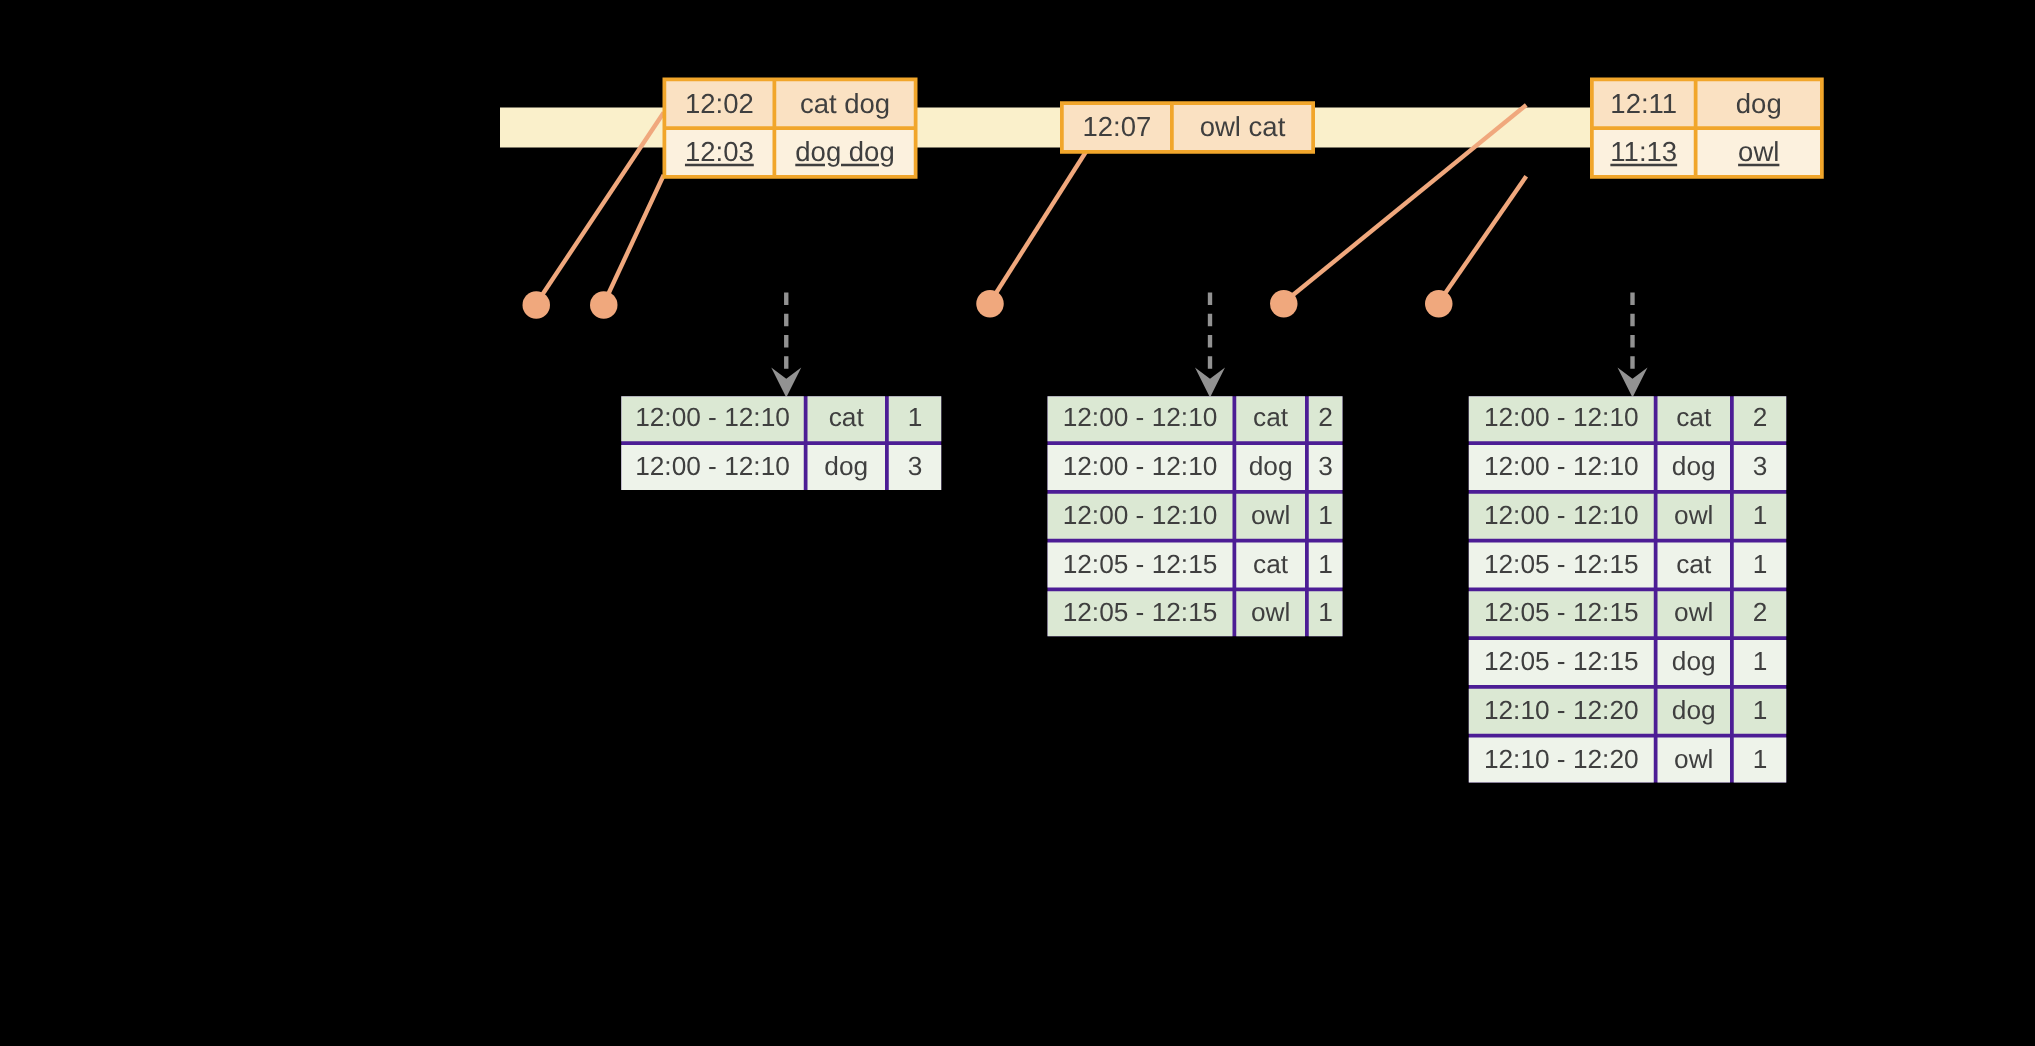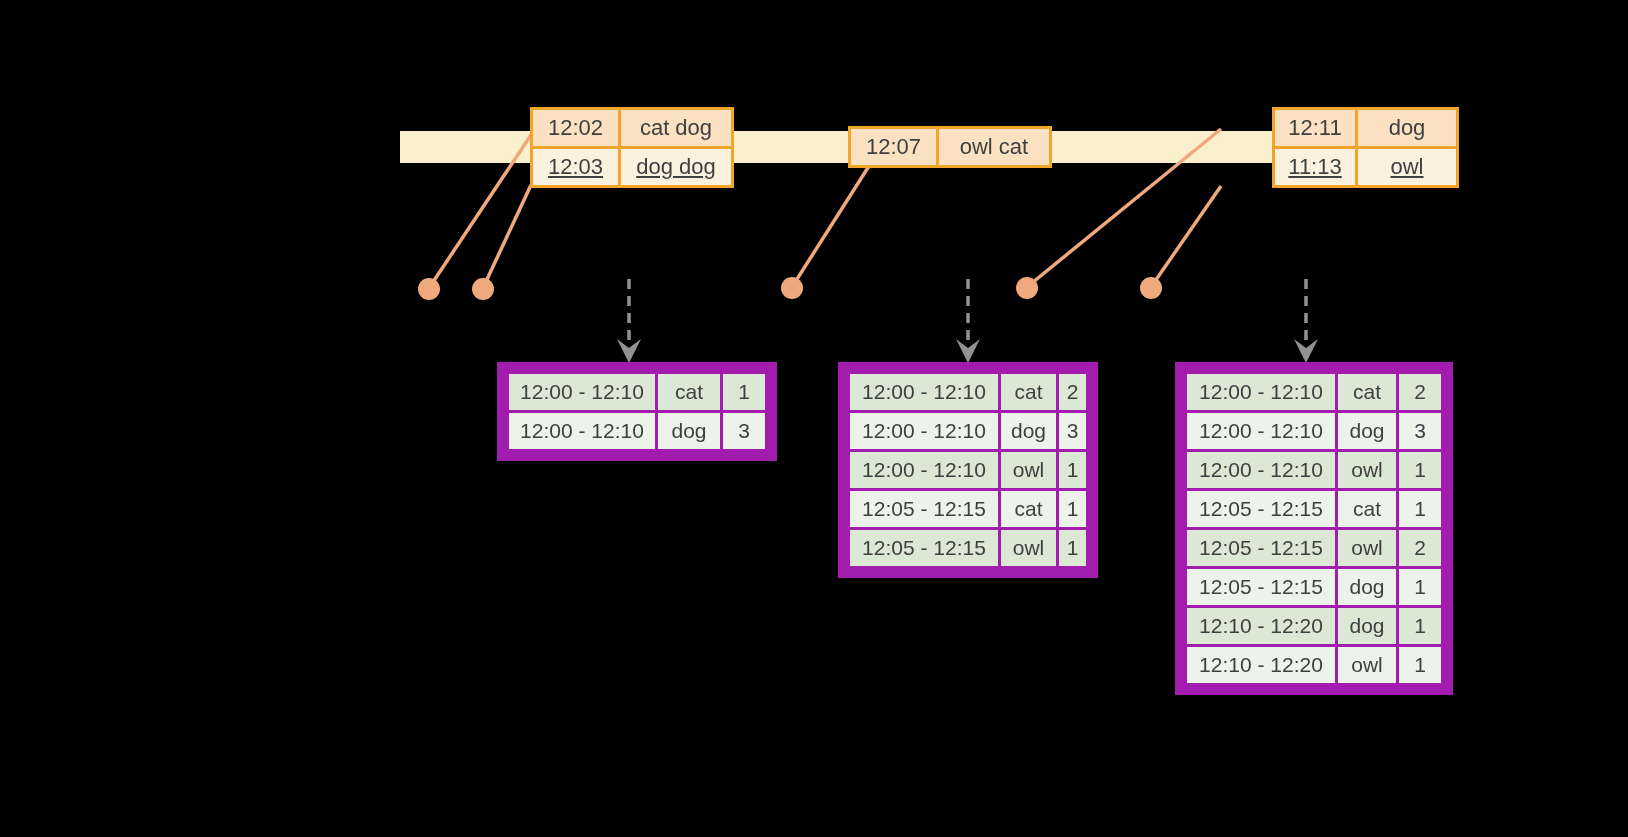--- a/index.html
+++ b/index.html
@@ -1,32 +1,32 @@
 <!DOCTYPE html>
 <html><head>
 <meta charset="utf-8">
 <style>
   html,body{margin:0;padding:0;background:#000;}
   .stage{
     position:relative;width:1628px;height:655px;background:#000000;
-    overflow:hidden;font-family:"Liberation Sans",sans-serif;color:#3F3F3F;margin-top:45px;
+    overflow:hidden;font-family:"Liberation Sans",sans-serif;color:#3F3F3F;
   }
   .stage svg{position:absolute;left:0;top:0;}
 
   
   .etable{position:absolute;display:grid;gap:3px;padding:3px;background:#F1A62B;}
   .etable .cell{display:flex;align-items:center;justify-content:center;font-size:22px;}
   .etable .r-dark{background:#FAE1C2;}
   .etable .r-light{background:#FCF1DE;text-decoration:underline;}
   #t1{left:530px;top:62px;grid-template-columns:85px 110px;grid-auto-rows:36px;}
   #t2{left:848px;top:81px;grid-template-columns:85px 110px;grid-auto-rows:36px;}
   #t3{left:1272px;top:62px;grid-template-columns:80px 98px;grid-auto-rows:36px;}
 
   
-  .gtable{position:absolute;display:grid;gap:3px;padding:12px;background:#a21caf;}
+  .gtable{position:absolute;display:grid;gap:3px;padding:0;background:#4c1d95;}
   .gtable .cell{display:flex;align-items:center;justify-content:center;font-size:21px;}
   .gtable .r-dark{background:#DBE8D3;}
   .gtable .r-light{background:#EEF3EA;}
   #g1{left:497px;top:317px;grid-template-columns:146px 62px 42px;grid-auto-rows:36px;}
   #g2{left:838px;top:317px;grid-template-columns:148px 55px 27px;grid-auto-rows:36px;}
   #g3{left:1175px;top:317px;grid-template-columns:148px 58px 42px;grid-auto-rows:36px;}
 </style>
 </head>
 <body>
 

